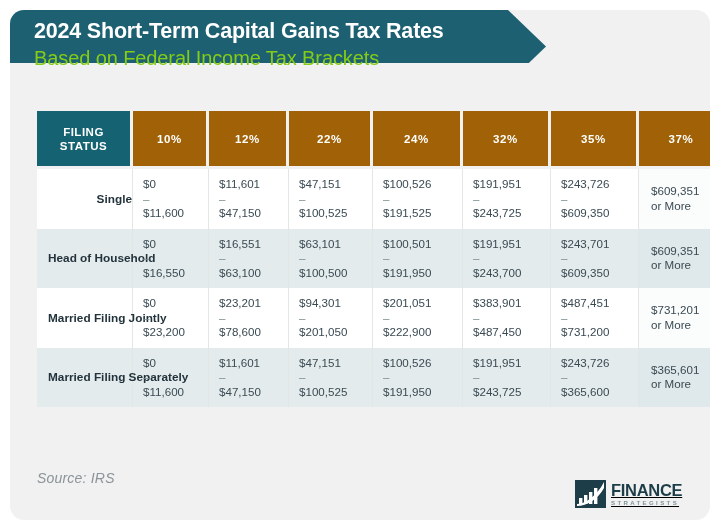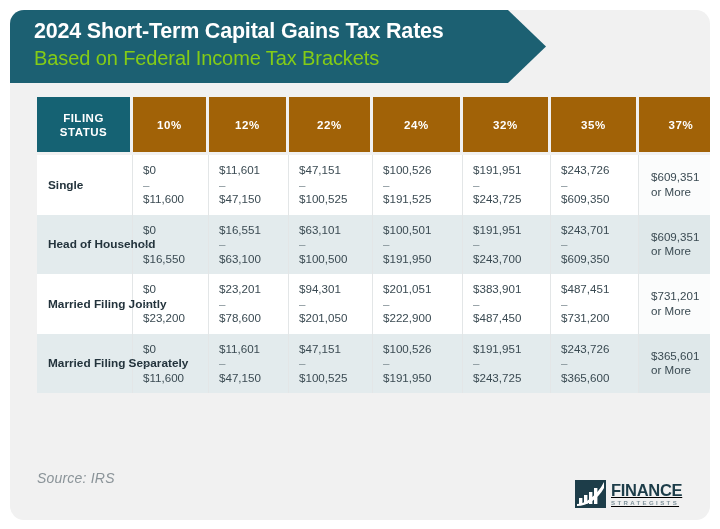--- a/index.html
+++ b/index.html
@@ -14,21 +14,21 @@
     left:10px; top:10px;
     width:700px; height:510px;
     background:#f1f1f1;
     border-radius:14px;
     overflow:hidden;
   }
   
   .banner {
     position:absolute;
     left:-10px; top:0;
-    width:546px; height:73px;
+    width:546px; height:53px;
     background:#1c6072;
     clip-path:polygon(0 0, 508px 0, 546px 36.5px, 508px 73px, 0 73px);
     padding:8px 0 0 34px;
   }
   .banner-title {
     color:#ffffff;
     font-size:21.5px;
     font-weight:bold;
     letter-spacing:-0.2px;
     line-height:27px;
@@ -38,21 +38,21 @@
     color:#84cc16;
     font-size:20px;
     font-weight:normal;
     letter-spacing:-0.1px;
     line-height:26px;
     white-space:nowrap;
   }
   
   .table-wrap {
     position:absolute;
-    left:27px; top:87px;
+    left:27px; top:101px;
     width:646px;
   }
   table { border-collapse:separate; border-spacing:0; width:646px; table-layout:fixed; }
 
   thead th {
     background:#a16207;
     color:#ffffff;
     font-size:11.5px;
     font-weight:bold;
     letter-spacing:0.6px;
@@ -77,20 +77,21 @@
     border-right:1px solid #e3e6e7;
     line-height:14.5px;
     white-space:nowrap;
   }
   tbody td.label {
     font-weight:bold;
     color:#23333c;
     font-size:11.8px;
     line-height:14px;
     padding-left:11px;
+    text-align:right;
   }
   tbody td.last-col { border-right:none; padding-left:12px; }
   tbody tr.odd td { background:#ffffff; }
   tbody tr.even td { background:#e3ebed; }
   tbody tr.odd td.last-col { background:#fbfcfc; }
   tbody tr.even td.last-col { background:#dfe8ea; }
   .dash { color:#7c8a91; }
 
   
   .source {

